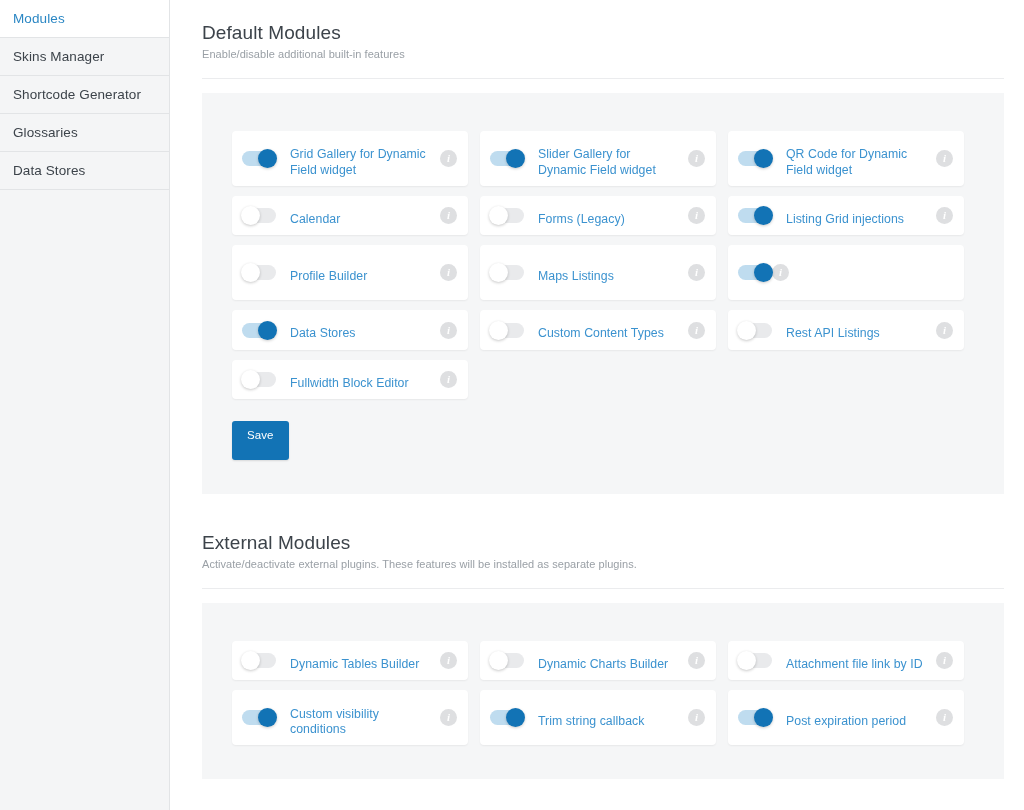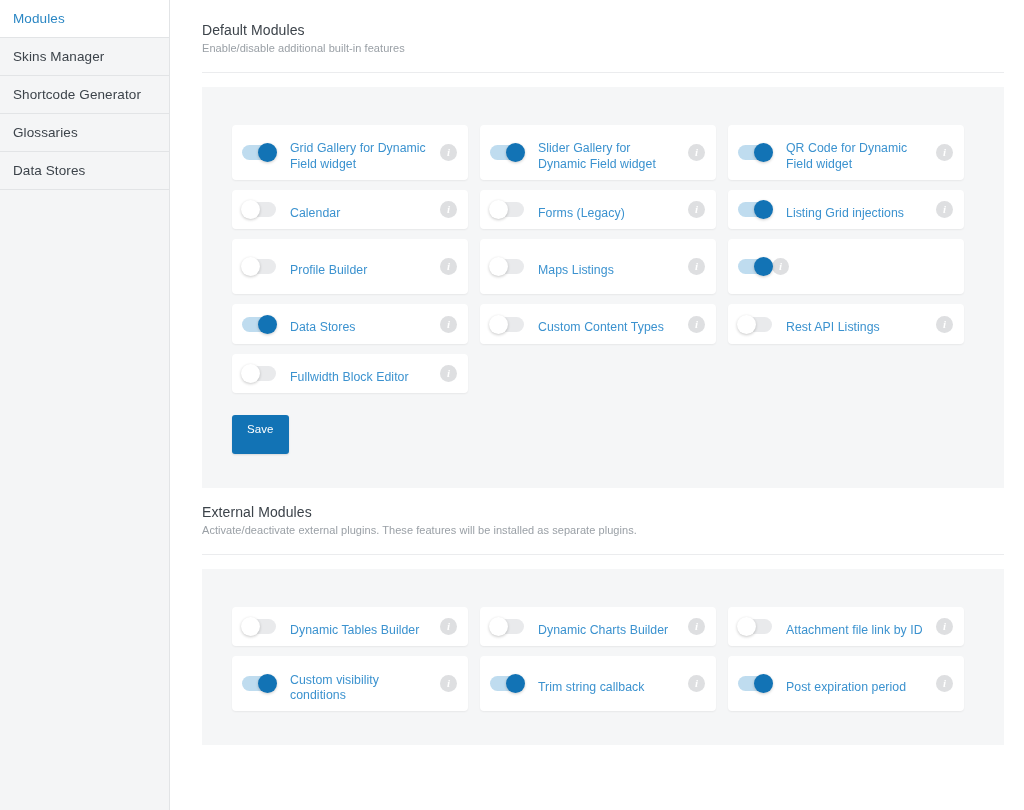--- a/index.html
+++ b/index.html
@@ -50,21 +50,21 @@
 
   
   .main {
     flex: 1;
     background: #ffffff;
     padding: 22px 20px 0 32px;
     overflow: hidden;
   }
 
   .section-title {
-    font-size: 14px;
+    font-size: 19px;
     color: #3c434a;
     margin-bottom: 4px;
     letter-spacing: 0.1px;
   }
   .section-sub {
     font-size: 11px;
     color: #9aa0a6;
     letter-spacing: 0.05px;
   }
   .section-head {
@@ -162,21 +162,21 @@
     border-radius: 3px;
     font-size: 11.5px;
     font-family: "Liberation Sans", sans-serif;
     padding: 8px 15px 19px 15px;
     cursor: pointer;
     box-shadow: 0 1px 2px rgba(0,0,0,0.12);
     letter-spacing: 0.1px;
   }
 
   .section-head2 {
-    margin-top: 16px;
+    margin-top: 38px;
     padding-bottom: 18px;
     border-bottom: 1px solid #ebecee;
   }
 </style>
 </head>
 <body>
 
 <div class="app">
 
   <nav class="sidebar" id="sidebar">

